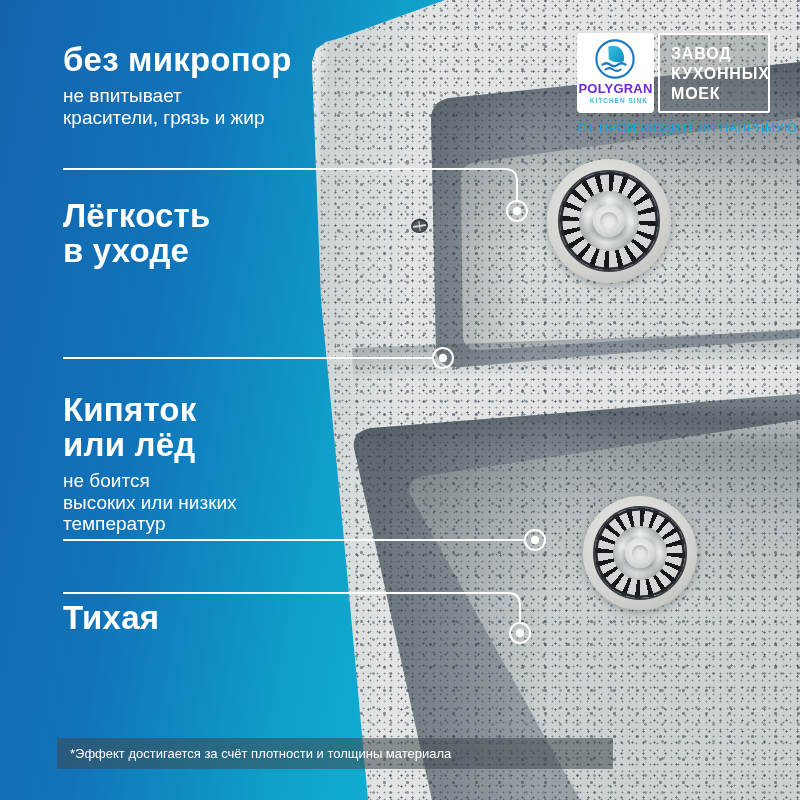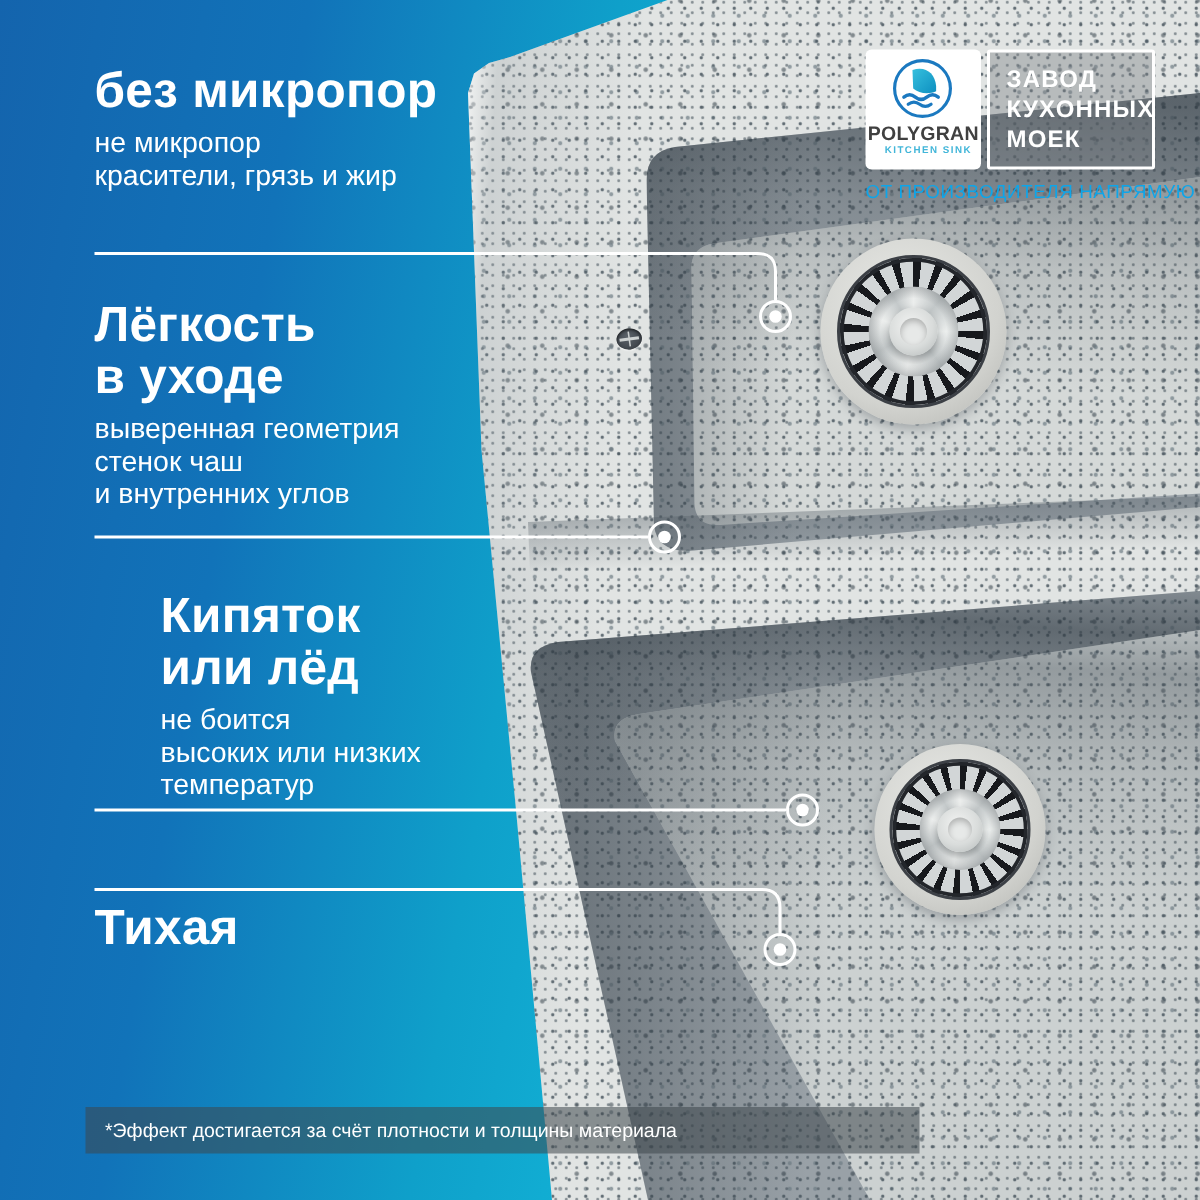--- a/index.html
+++ b/index.html
@@ -85,28 +85,28 @@
   .callouts{position:absolute;inset:0;pointer-events:none;}
   .callouts path{fill:none;stroke:#fff;stroke-width:2;}
   .callouts .ring{fill:none;stroke:#fff;stroke-width:2;}
   .callouts .dot{fill:#fff;}
 
   
   .feature{position:absolute;left:63px;width:310px;}
   .feature h2{margin:0;font-size:33px;line-height:35px;font-weight:800;letter-spacing:.2px;}
   .feature p{margin:8px 0 0;font-size:19px;line-height:21.5px;font-weight:400;}
   .feature span{display:block;}
-  .f1{top:42px;} .f2{top:198px;} .f3{top:392px;margin-left:44px;} .f4{top:600px;}
+  .f1{top:42px;} .f2{top:198px;} .f3{top:392px;} .f4{top:600px;}
 
   
   .logo-area{position:absolute;left:577px;top:33px;width:196px;}
   .logo-card{position:absolute;left:0;top:0;width:77px;height:80px;background:#fff;border-radius:4px;}
   .logo-card svg{position:absolute;left:17px;top:5px;}
   .logo-word{position:absolute;left:0;top:48px;width:100%;text-align:center;
-      font-size:13px;font-weight:800;letter-spacing:.2px;color:#404040;}
+      font-size:13px;font-weight:800;letter-spacing:.2px;color:#6d28d9;}
   .logo-sub{position:absolute;right:6px;top:64px;font-size:6.5px;font-weight:700;
       letter-spacing:1px;color:#42b6d9;}
   .factory-box{position:absolute;left:81px;top:0;width:112px;height:80px;box-sizing:border-box;
       border:2px solid #fff;background:rgba(120,126,130,.4);border-radius:2px;
       padding:9px 0 0 11px;}
   .factory-box div{font-size:16px;line-height:20px;font-weight:700;letter-spacing:.8px;}
   .tagline{position:absolute;left:0;top:88px;width:196px;font-size:12.5px;
       letter-spacing:.4px;white-space:nowrap;color:#0ea5e9;}
 
   
@@ -180,35 +180,30 @@
       <circle class="ring" cx="520" cy="633" r="10"></circle>
         <circle class="dot" cx="520" cy="633" r="4.2"></circle>
     </g>
   </svg>
 
   <section class="feature f1">
     <h2>
       <span>без микропор</span>
     </h2>
     <p>
-      <span>не микропор</span>
+      <span>не впитывает</span>
       <span>красители, грязь и жир</span>
     </p>
   </section>
 
   <section class="feature f2">
     <h2>
       <span>Лёгкость</span>
       <span>в уходе</span>
     </h2>
-    <p>
-      <span>выверенная геометрия</span>
-      <span>стенок чаш</span>
-      <span>и внутренних углов</span>
-    </p>
   </section>
 
   <section class="feature f3">
     <h2>
       <span>Кипяток</span>
       <span>или лёд</span>
     </h2>
     <p>
       <span>не боится</span>
       <span>высоких или низких</span>

